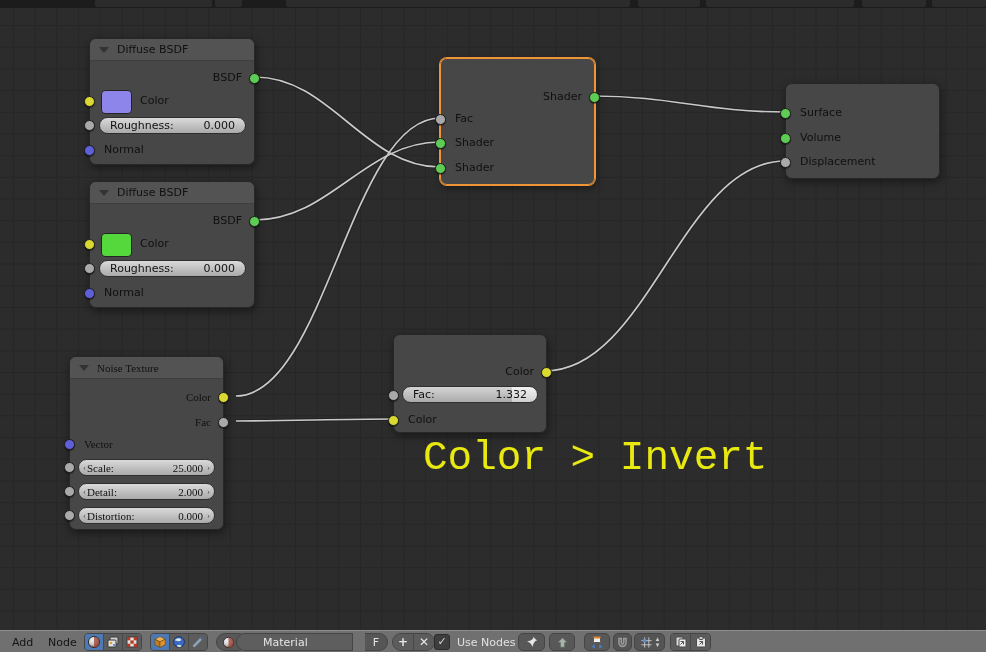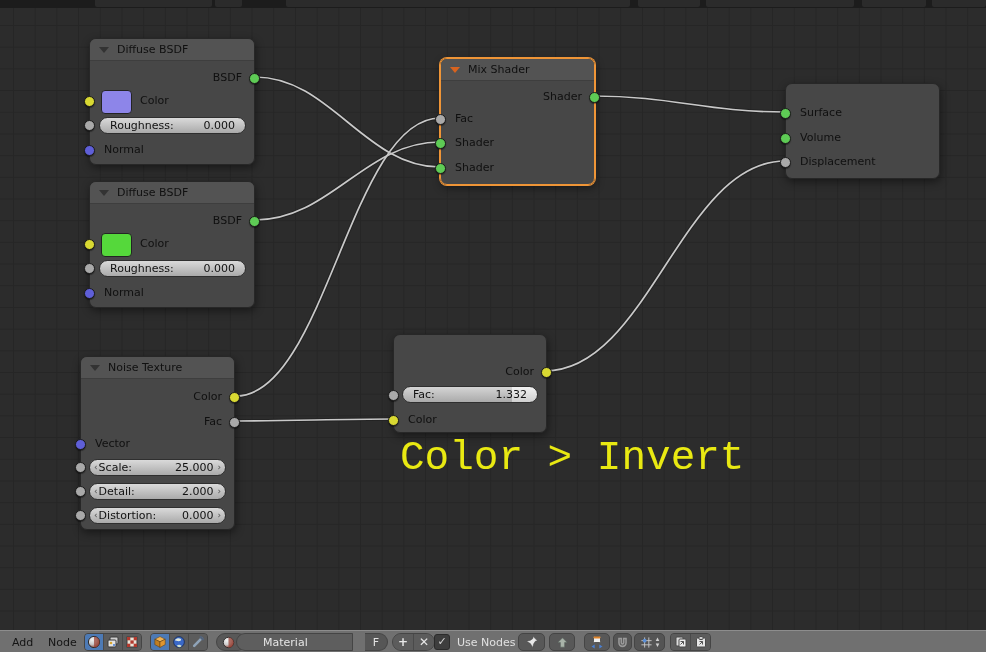--- a/index.html
+++ b/index.html
@@ -47,21 +47,21 @@
         box-sizing:border-box;color:#111;}
   .slider .sl-arrow{color:#4e4e4e;font-size:9px;line-height:17px;flex:0 0 auto;}
   .slider .sl-label{margin-right:6px;}
   .slider.with-arrows{padding:0 4px;}
   .slider.with-arrows .sl-label{margin-left:1px;}
   .slider.with-arrows .sl-value{margin-right:4px;}
   .slider.fac-filled{background-image:linear-gradient(rgba(255,255,255,.30),rgba(0,0,0,.12)),
                      linear-gradient(90deg,#c2c2c2 0 81%,#ececec 81%);}
 
   
-  #annotation{position:absolute;left:400px;top:438px;font-family:"Liberation Mono","DejaVu Sans Mono",monospace;
+  #annotation{position:absolute;left:423px;top:438px;font-family:"Liberation Mono","DejaVu Sans Mono",monospace;
         font-size:41px;line-height:1.0;color:#e9e912;z-index:2;letter-spacing:0px;white-space:pre;}
 
   
   #toolbar{position:absolute;left:0;top:630px;width:986px;height:22px;background:#707070;
         border-top:1px solid #8d8d8d;box-sizing:border-box;z-index:6;font-size:11px;color:#151515;}
   .tb{position:absolute;top:2px;height:18px;display:flex;align-items:center;box-sizing:border-box;}
   .tb-menu{padding:0 4px;color:#141414;}
   .btn-group{display:flex;background:#5c5c5c;border:1px solid #454545;border-radius:4px;overflow:hidden;}
   .tb-btn{width:18px;height:16px;display:flex;align-items:center;justify-content:center;
         border-right:1px solid #4a4a4a;background:#5c5c5c;}
@@ -147,44 +147,40 @@
       <span class="sl-value">0.000</span>
     </div>
     <div class="row in" style="top:103px;">Normal</div>
     <span class="sock s-green" style="right:-6px;top:34px;"></span>
     <span class="sock s-yellow" style="left:-6px;top:57px;"></span>
     <span class="sock s-gray" style="left:-6px;top:81px;"></span>
     <span class="sock s-blue" style="left:-6px;top:106px;"></span>
   </div>
 
   <div class="node selected" style="left:440px;top:58px;width:153px;height:125px;">
-    <div class="node-header">
-      <span class="tri orange"></span>
-      <span class="node-title">Mix Shader</span>
-    </div>
     <div class="row out" style="top:30px;">Shader</div>
     <div class="row in" style="top:52px;">Fac</div>
     <div class="row in" style="top:76px;">Shader</div>
     <div class="row in" style="top:101px;">Shader</div>
     <span class="sock s-green" style="right:-6px;top:33px;"></span>
     <span class="sock s-gray" style="left:-6px;top:55px;"></span>
     <span class="sock s-green" style="left:-6px;top:79px;"></span>
     <span class="sock s-green" style="left:-6px;top:104px;"></span>
   </div>
 
   <div class="node" style="left:785px;top:83px;width:153px;height:94px;">
     <div class="row in" style="top:21px;">Surface</div>
     <div class="row in" style="top:46px;">Volume</div>
     <div class="row in" style="top:70px;">Displacement</div>
     <span class="sock s-green" style="left:-6px;top:24px;"></span>
     <span class="sock s-green" style="left:-6px;top:49px;"></span>
     <span class="sock s-gray" style="left:-6px;top:73px;"></span>
   </div>
 
-  <div class="node" style="left:80px;top:356px;width:153px;height:172px;">
+  <div class="node" style="left:69px;top:356px;width:153px;height:172px;font-family:Liberation Serif, serif;">
     <div class="node-header">
       <span class="tri"></span>
       <span class="node-title">Noise Texture</span>
     </div>
     <div class="row out" style="top:32px;">Color</div>
     <div class="row out" style="top:57px;">Fac</div>
     <div class="row in" style="top:79px;">Vector</div>
     <div class="slider with-arrows" style="left:8px;top:102px;width:137px;">
       <span class="sl-arrow">‹</span>
       <span class="sl-label">Scale:</span>

